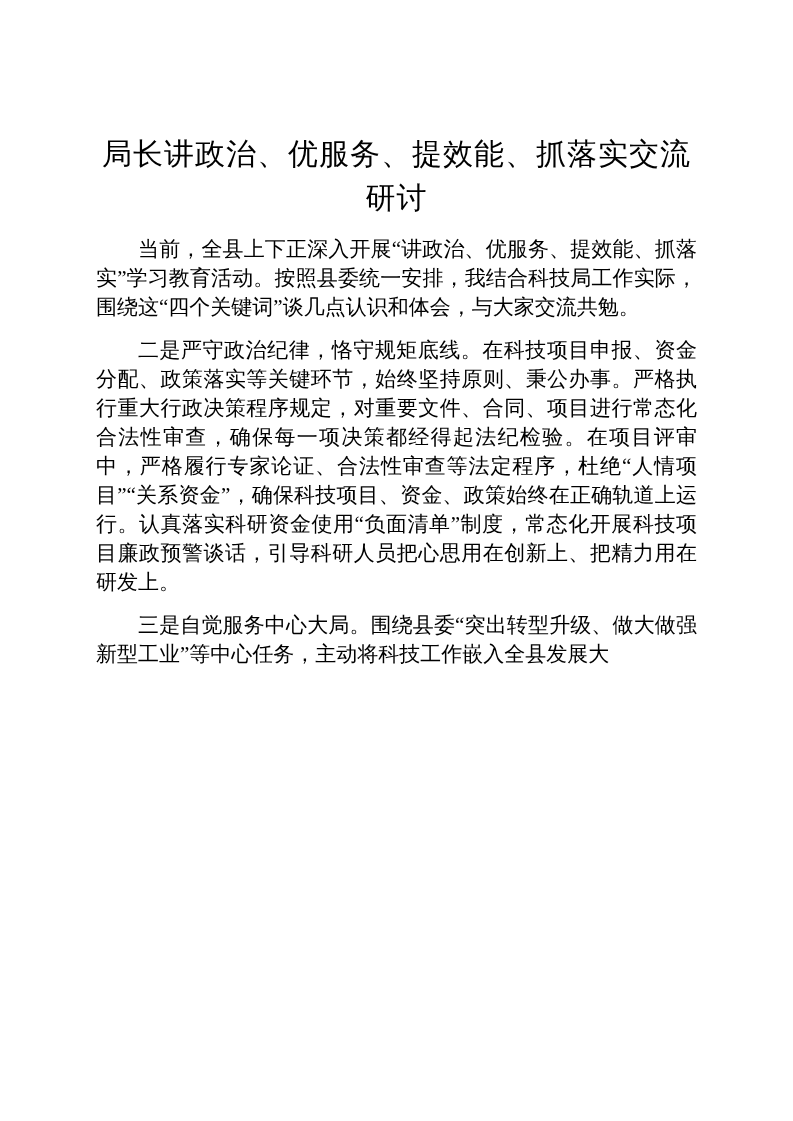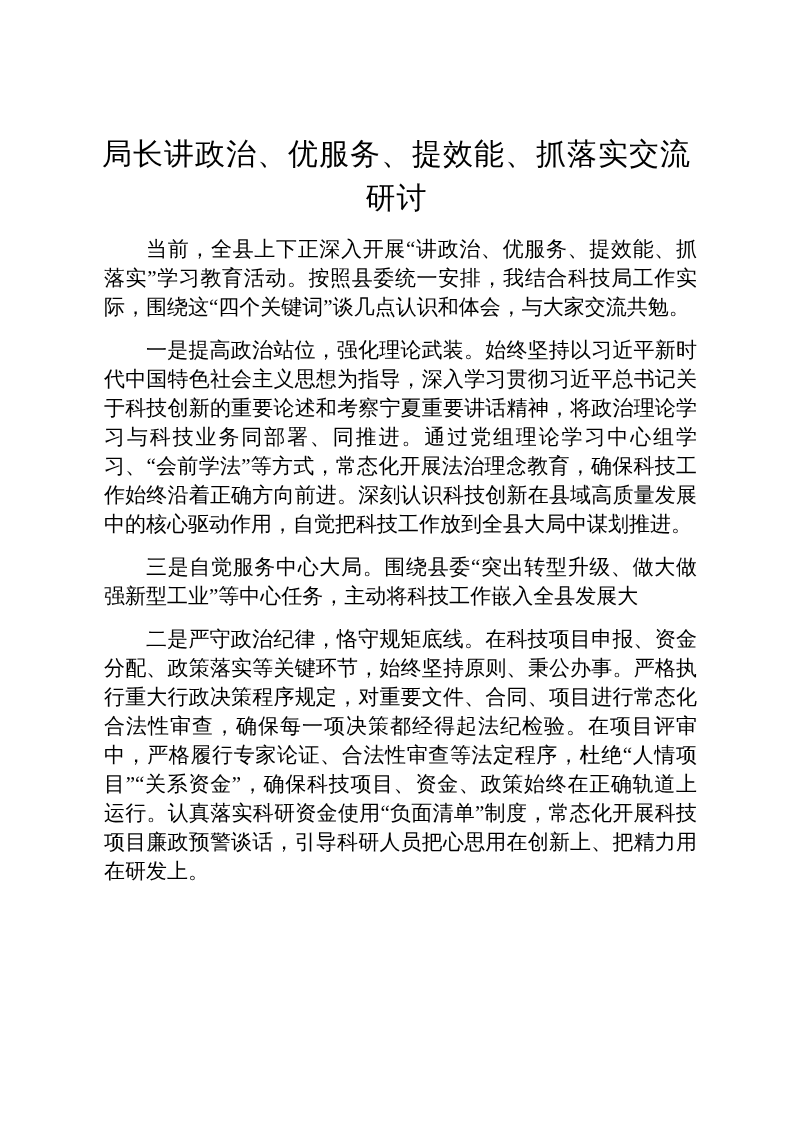--- a/index.html
+++ b/index.html
@@ -20,21 +20,21 @@
   }
   .doc-title {
     margin: 0 0 15px 0;
     font-size: 30px;
     line-height: 44px;
     font-weight: 400;
     text-align: center;
     letter-spacing: 1px;
   }
   .para {
-    margin: 14px 0 0 8px;
+    margin: 14px 0 0 0;
     font-size: 21px;
     line-height: 29px;
     text-align: justify;
     text-indent: 2em;
     word-break: break-all;
   }
   .section-heading {
     margin: 15px 0 0 0;
     font-size: 21px;
     line-height: 29px;
@@ -45,18 +45,17 @@
 </style>
 </head>
 <body>
 
 <div class="page">
   <h1 class="doc-title">局长讲政治、优服务、提效能、抓落实交流研讨</h1>
 
   <p class="para">当前，全县上下正深入开展“讲政治、优服务、提效能、抓落实”学习教育活动。按照县委统一安排，我结合科技局工作实际，围绕这“四个关键词”谈几点认识和体会，与大家交流共勉。</p>
 
 
-  <p class="para">一是提高政治站位，强化理论武装。始终坚持以习近平新时代中国特色社会主义思想为指导，深入学习贯彻习近平总书记关于科技创新的重要论述和考察宁夏重要讲话精神，将政治理论学习与科技业务同部署、同推进。通过党组理论学习中心组学习、“会前学法”等方式，常态化开展法治理念教育，确保科技工作始终沿着正确方向前进。深刻认识科技创新在县域高质量发展中的核心驱动作用，自觉把科技工作放到全县大局中谋划推进。</p>
+
+  <p class="para">二是严守政治纪律，恪守规矩底线。在科技项目申报、资金分配、政策落实等关键环节，始终坚持原则、秉公办事。严格执行重大行政决策程序规定，对重要文件、合同、项目进行常态化合法性审查，确保每一项决策都经得起法纪检验。在项目评审中，严格履行专家论证、合法性审查等法定程序，杜绝“人情项目”“关系资金”，确保科技项目、资金、政策始终在正确轨道上运行。认真落实科研资金使用“负面清单”制度，常态化开展科技项目廉政预警谈话，引导科研人员把心思用在创新上、把精力用在研发上。</p>
 
   <p class="para">三是自觉服务中心大局。围绕县委“突出转型升级、做大做强新型工业”等中心任务，主动将科技工作嵌入全县发展大</p>
-
-  <p class="para">二是严守政治纪律，恪守规矩底线。在科技项目申报、资金分配、政策落实等关键环节，始终坚持原则、秉公办事。严格执行重大行政决策程序规定，对重要文件、合同、项目进行常态化合法性审查，确保每一项决策都经得起法纪检验。在项目评审中，严格履行专家论证、合法性审查等法定程序，杜绝“人情项目”“关系资金”，确保科技项目、资金、政策始终在正确轨道上运行。认真落实科研资金使用“负面清单”制度，常态化开展科技项目廉政预警谈话，引导科研人员把心思用在创新上、把精力用在研发上。</p>
 </div>
 
 </body></html>

